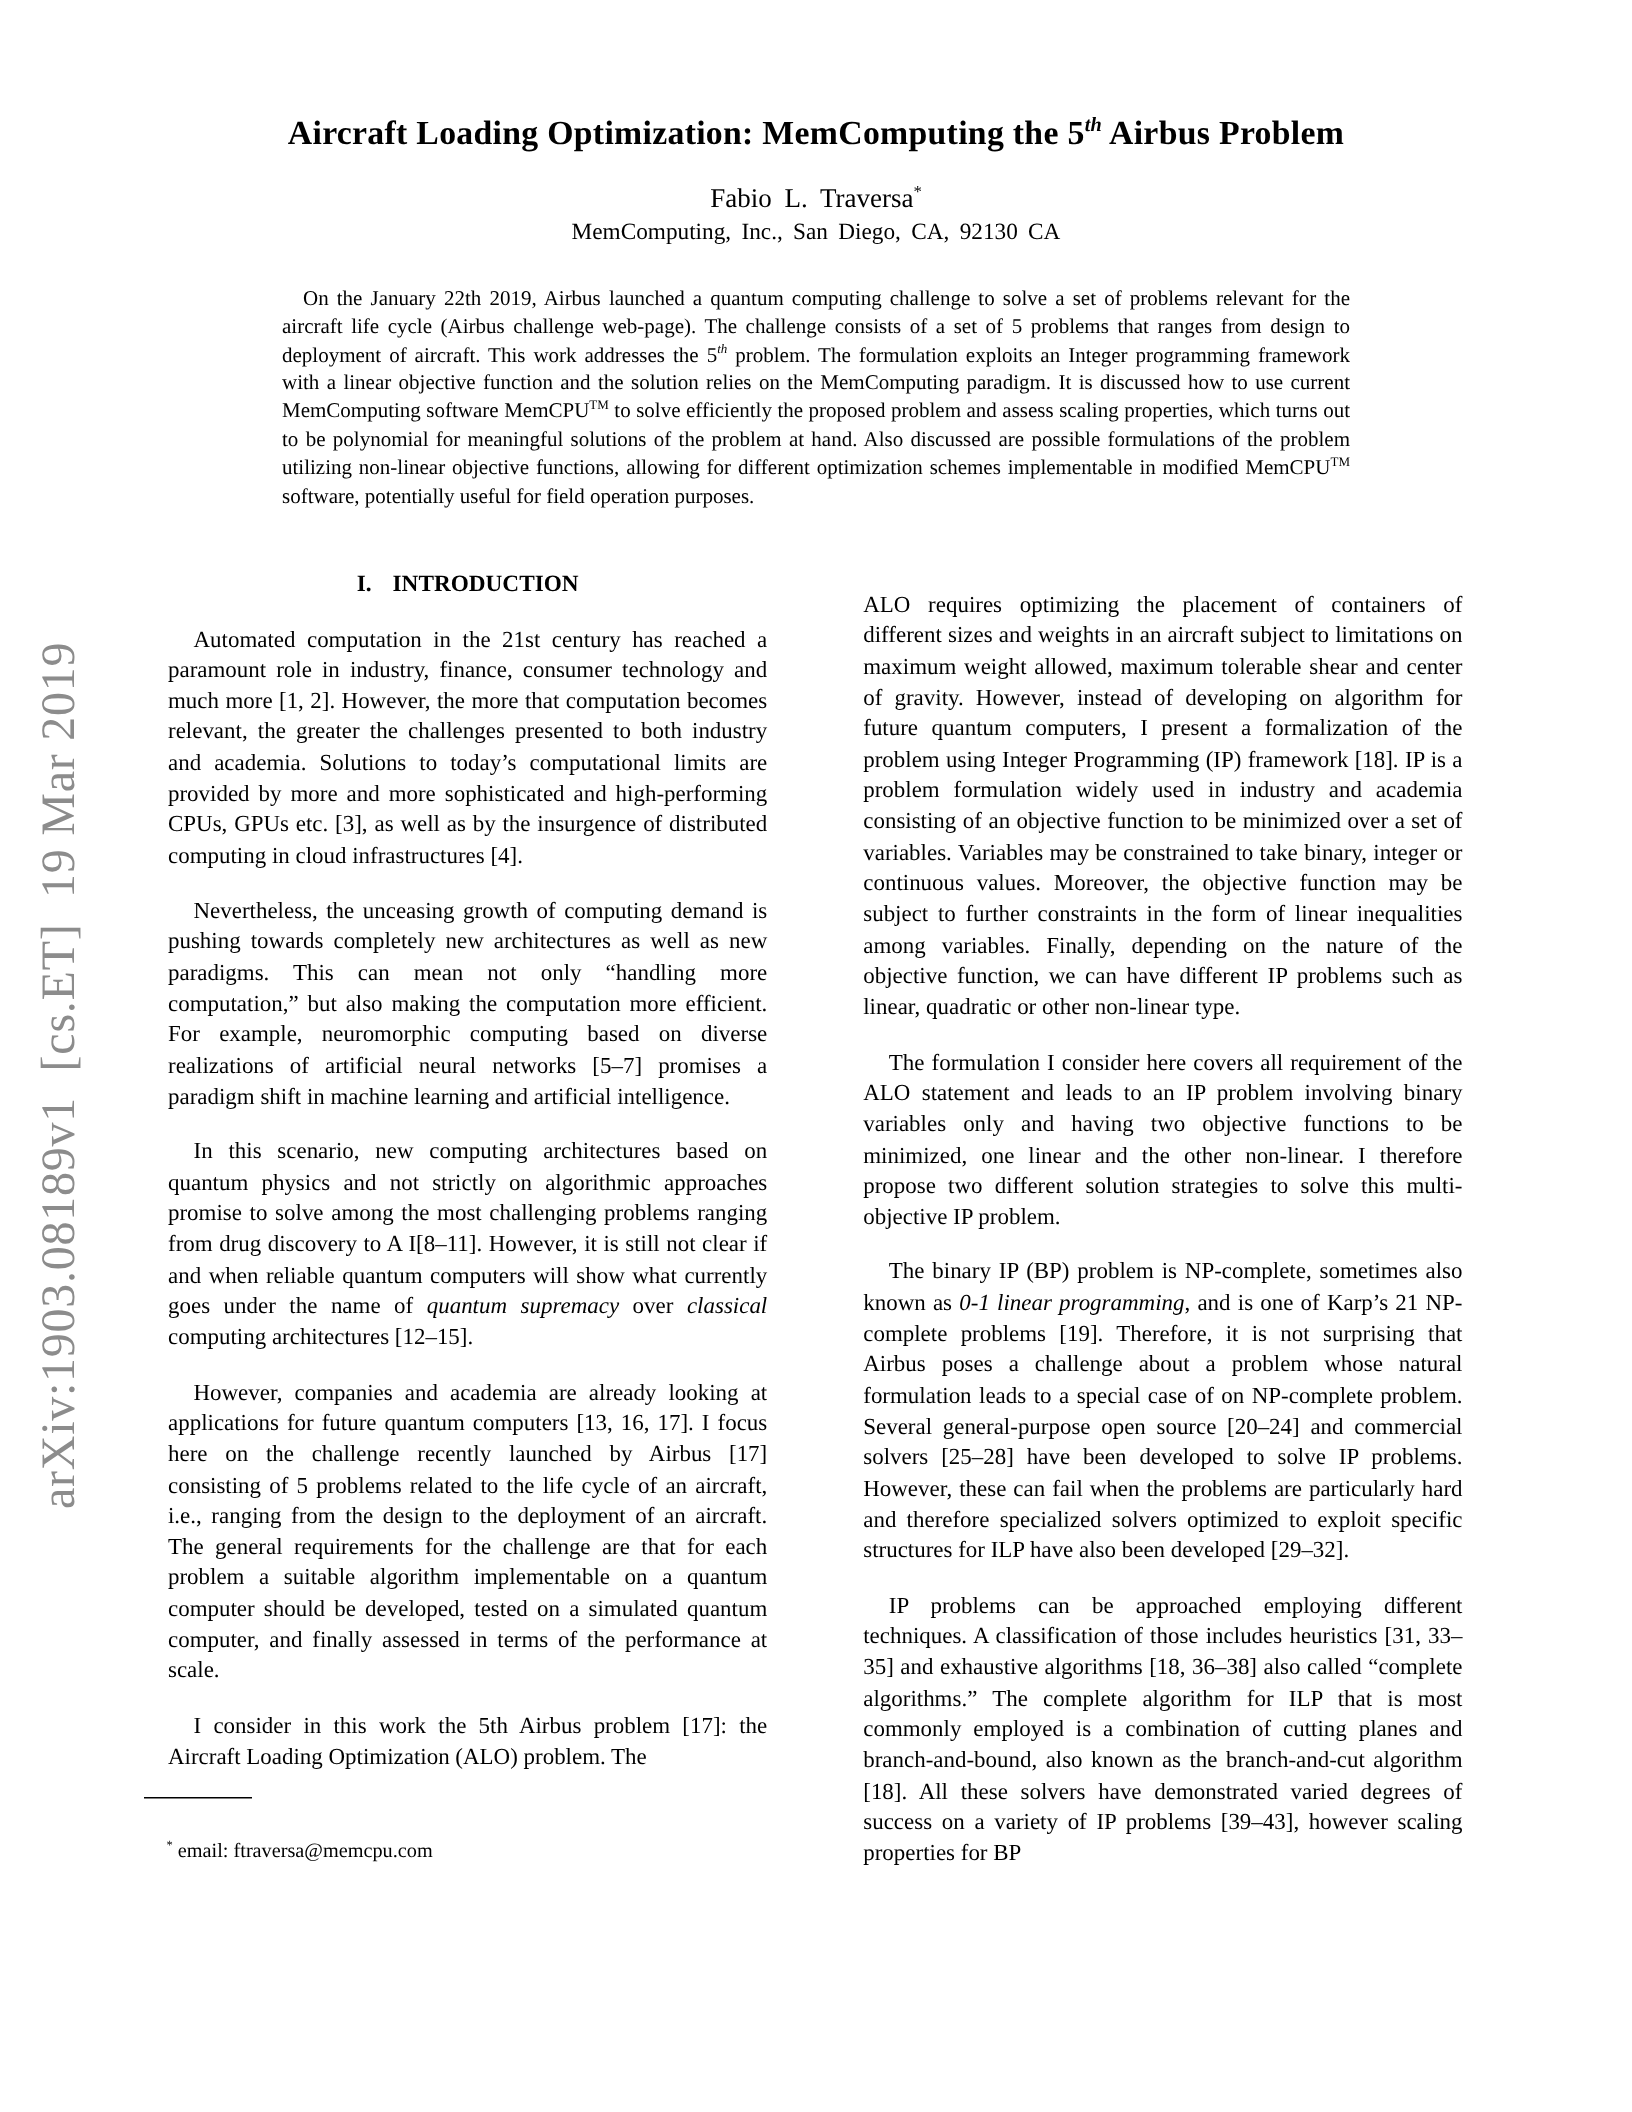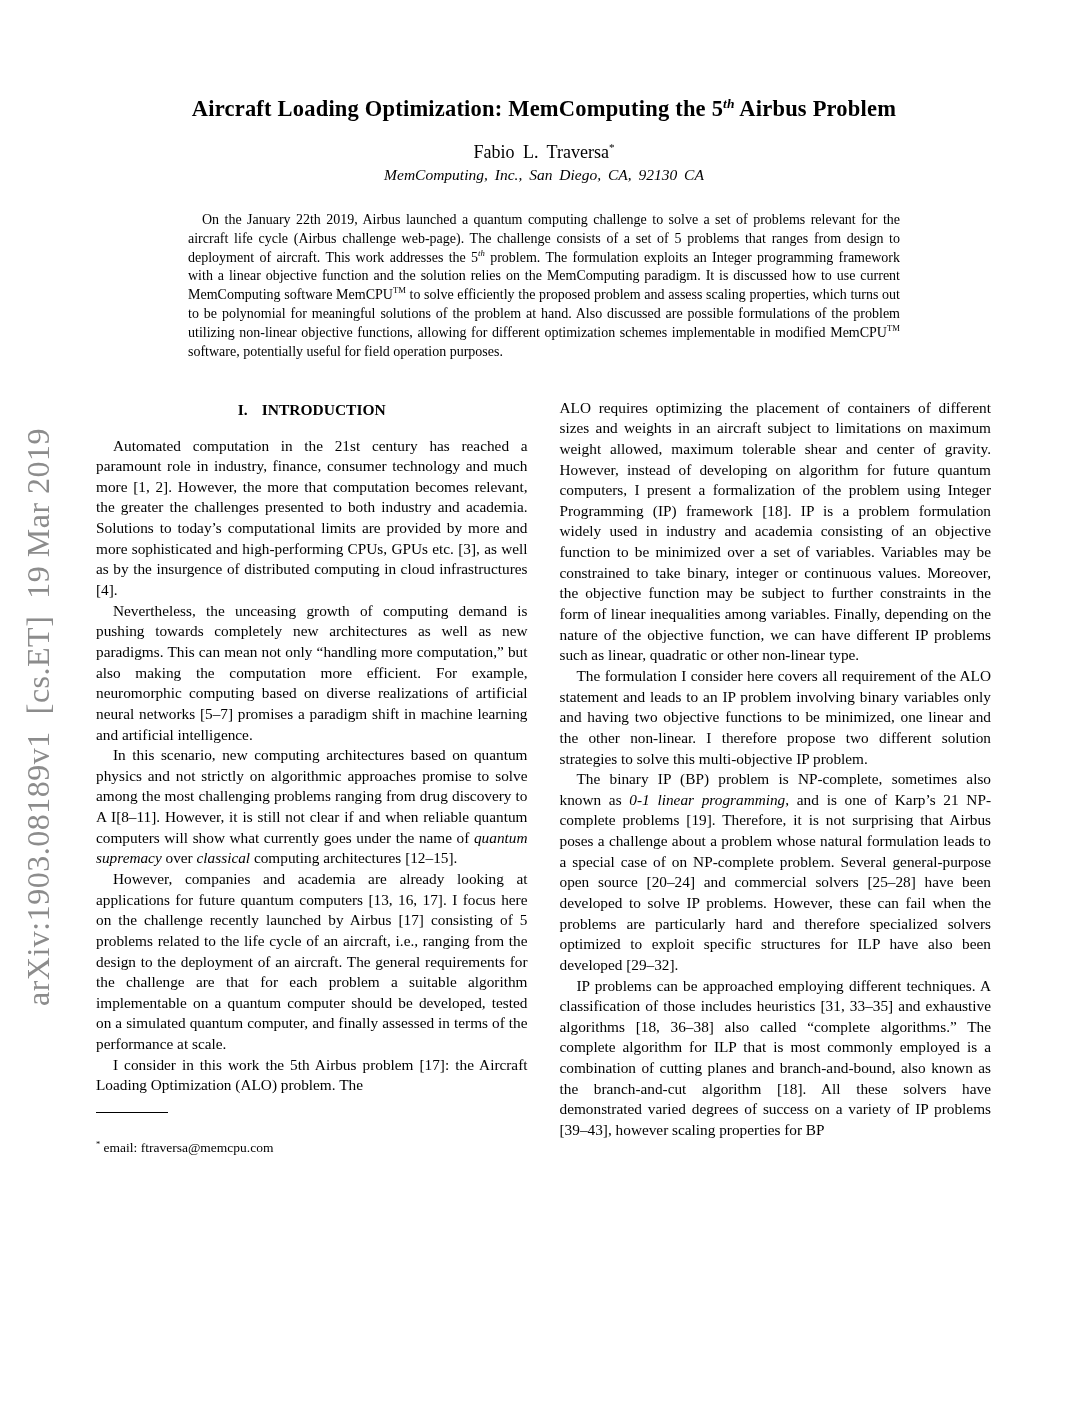--- a/index.html
+++ b/index.html
@@ -11,43 +11,43 @@
   }
   .page { position:relative; width:1088px; height:1408px; overflow:hidden; background:#ffffff; }
 
   .watermark {
     position:absolute; top:1006px; left:20px;
     transform:rotate(-90deg); transform-origin:0 0;
     font-size:32px; color:#8c8c8c;
     white-space:pre; letter-spacing:0.5px;
   }
 
-  header { padding-top:96px; text-align:center; }
+  header { padding-top:76px; text-align:center; }
   h1 { font-size:22.5px; font-weight:700; margin:0; letter-spacing:0.2px; }
   h1 sup { font-size:60%; }
   .author { margin-top:20px; font-size:18px; word-spacing:4px; }
-  .affil { font-style:italic; font-size:15.5px; margin-top:3px; word-spacing:3px; }
+  .affil { font-size:15.5px; margin-top:3px; word-spacing:3px; }
   .dateline { font-size:14.5px; margin-top:4px; }
 
   .abstract {
     width:712px; margin:27px auto 0;
     text-align:justify; text-indent:14px;
     font-size:14px; line-height:1.345;
   }
 
   .columns { display:flex; gap:32px; padding:0 97px 0 96px; margin-top:36px; }
   .col { flex:1; min-width:0; font-size:15.3px; line-height:1.35; text-align:justify; }
-  .col p { margin:0; }
+  .col p { margin:16px; }
   .col p.ind { text-indent:17px; }
 
   .secheading { font-size:15.5px; font-weight:700; text-align:center; margin:2px 0 15px 0; }
   .hnum { margin-right:14px; }
 
   .fnrule { width:72px; border:0; border-top:1.5px solid #000; margin:16px 0 0 0; }
-  .footnote { margin-top:26px; font-size:13.5px; }
+  .footnote { margin-top:26px; font-size:13.5px;margin-left:15px; }
 
   sup { font-size:62%; line-height:0; }
   .it, em { font-style:italic; }
 </style>
 </head>
 <body>
 
 <div class="page">
 
   <div class="watermark">arXiv:1903.08189v1  [cs.ET]  19 Mar 2019</div>

